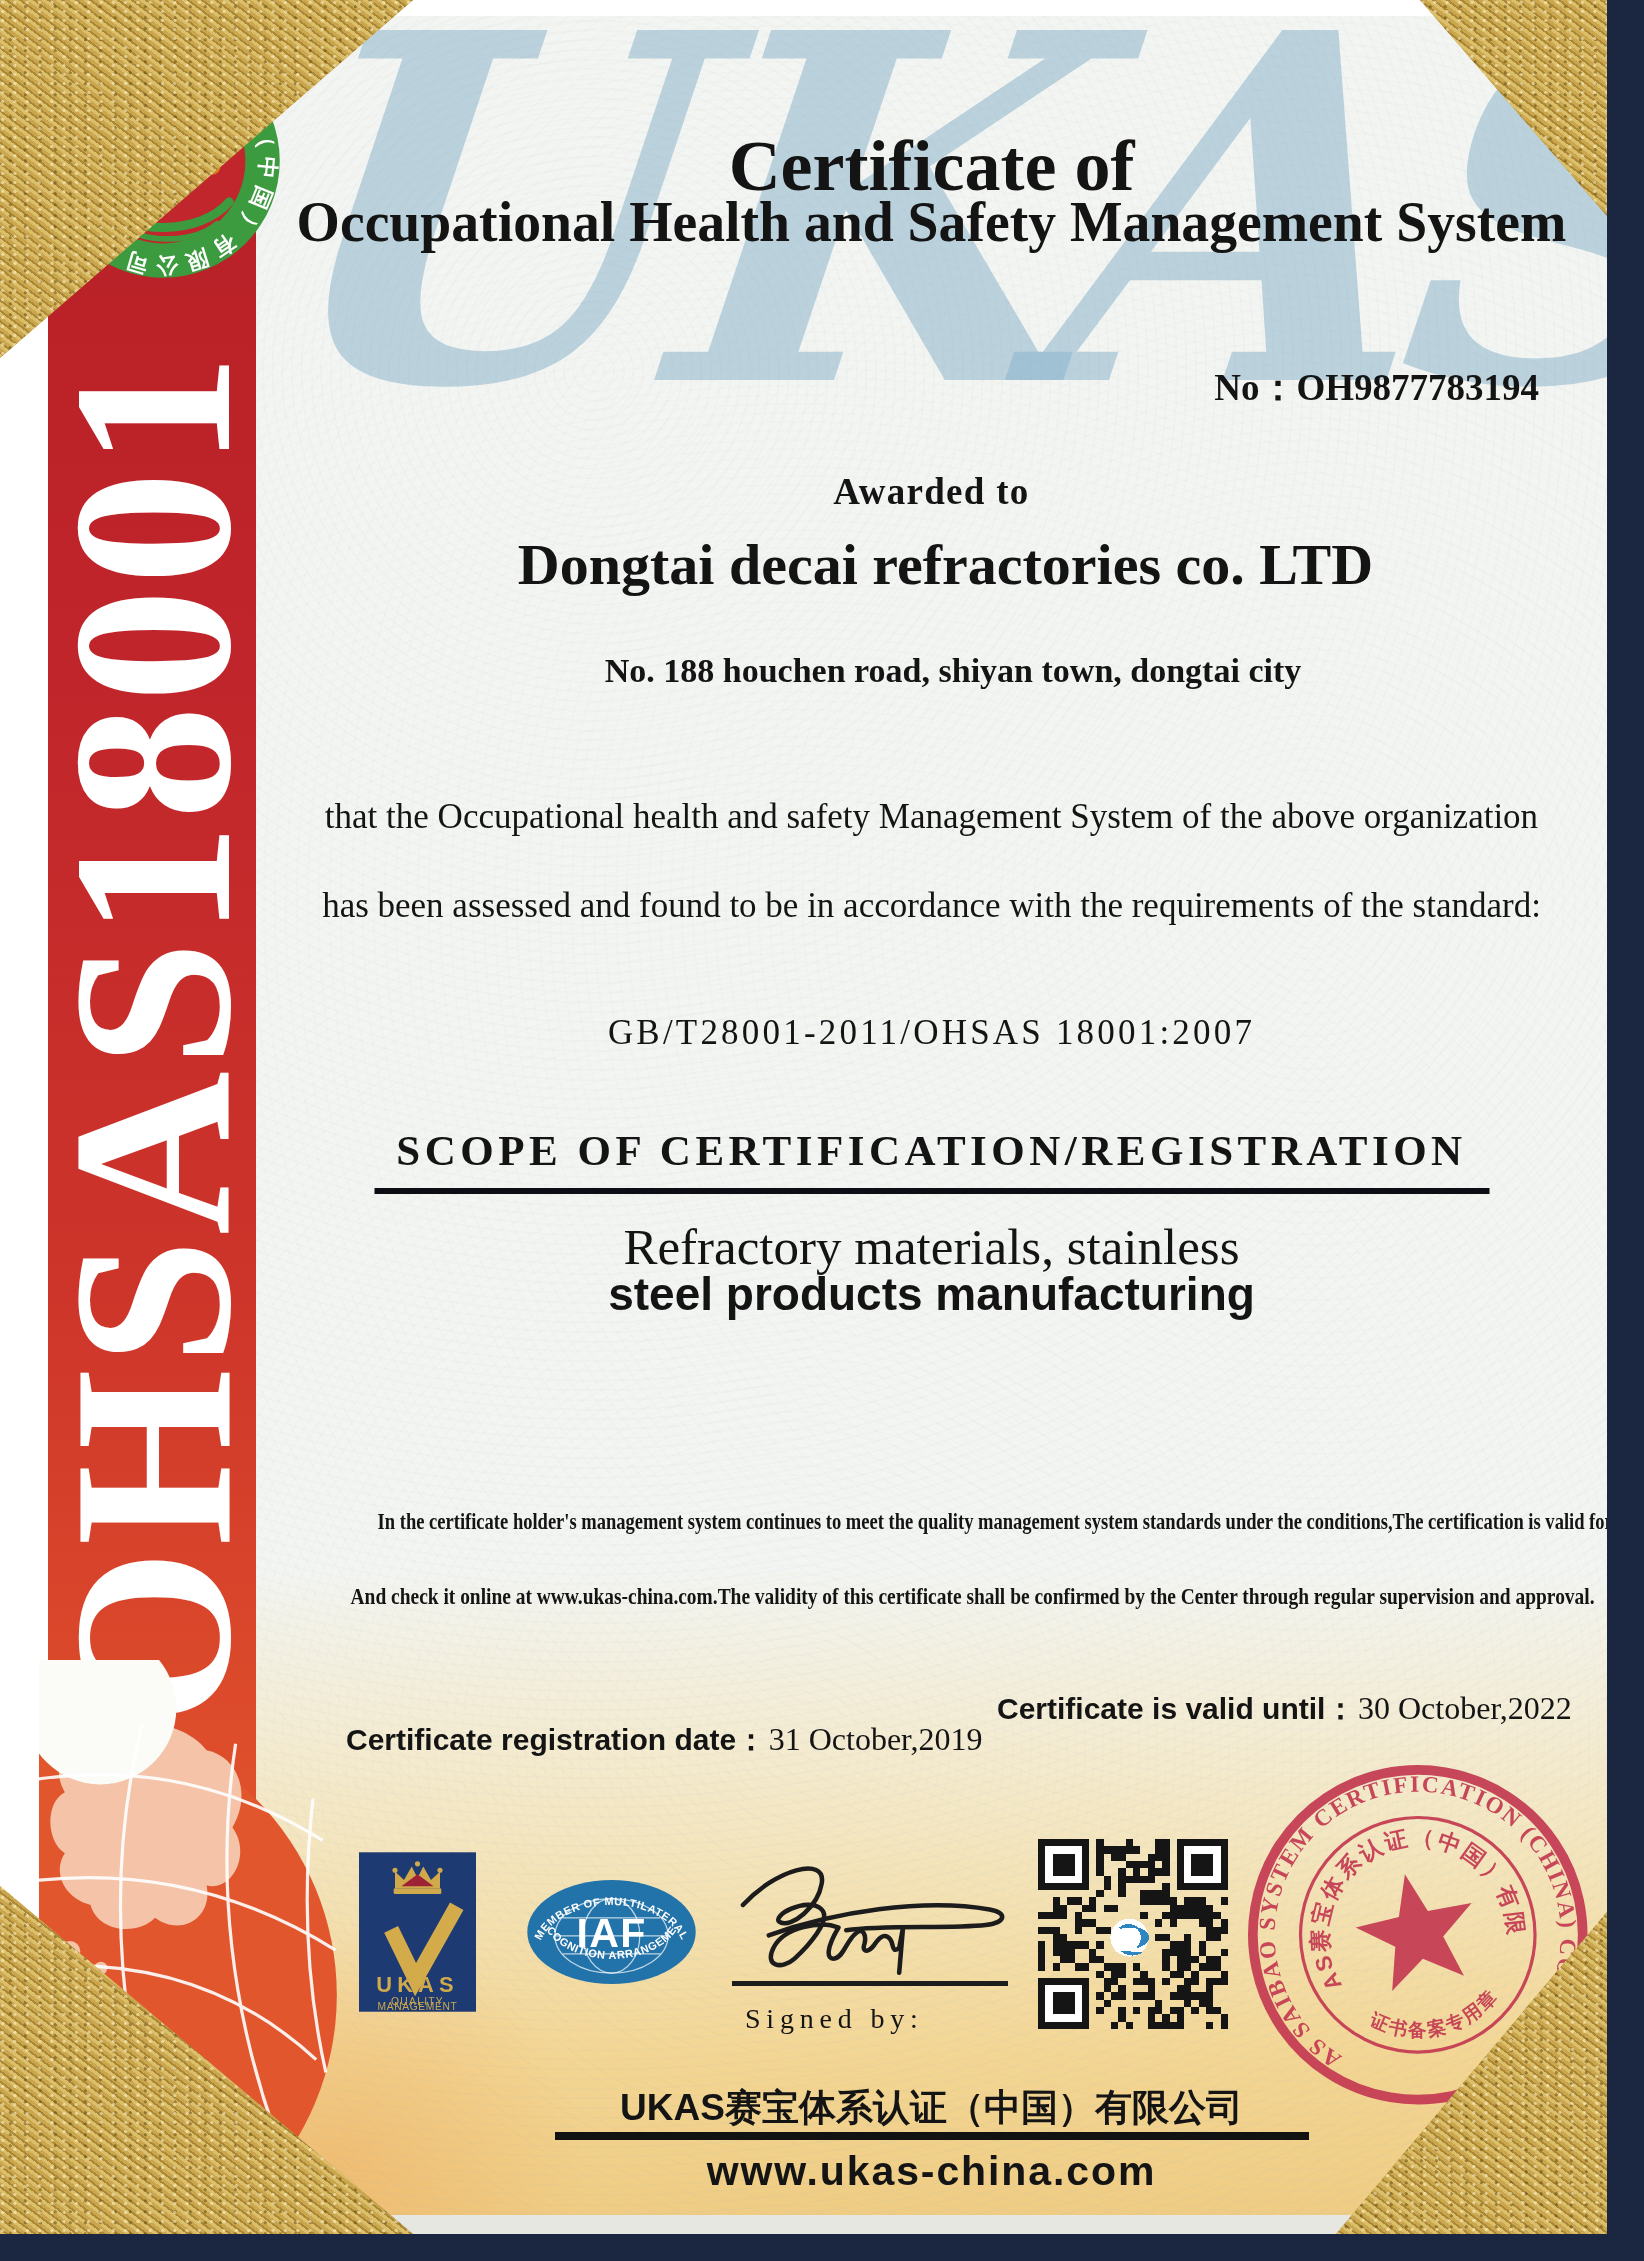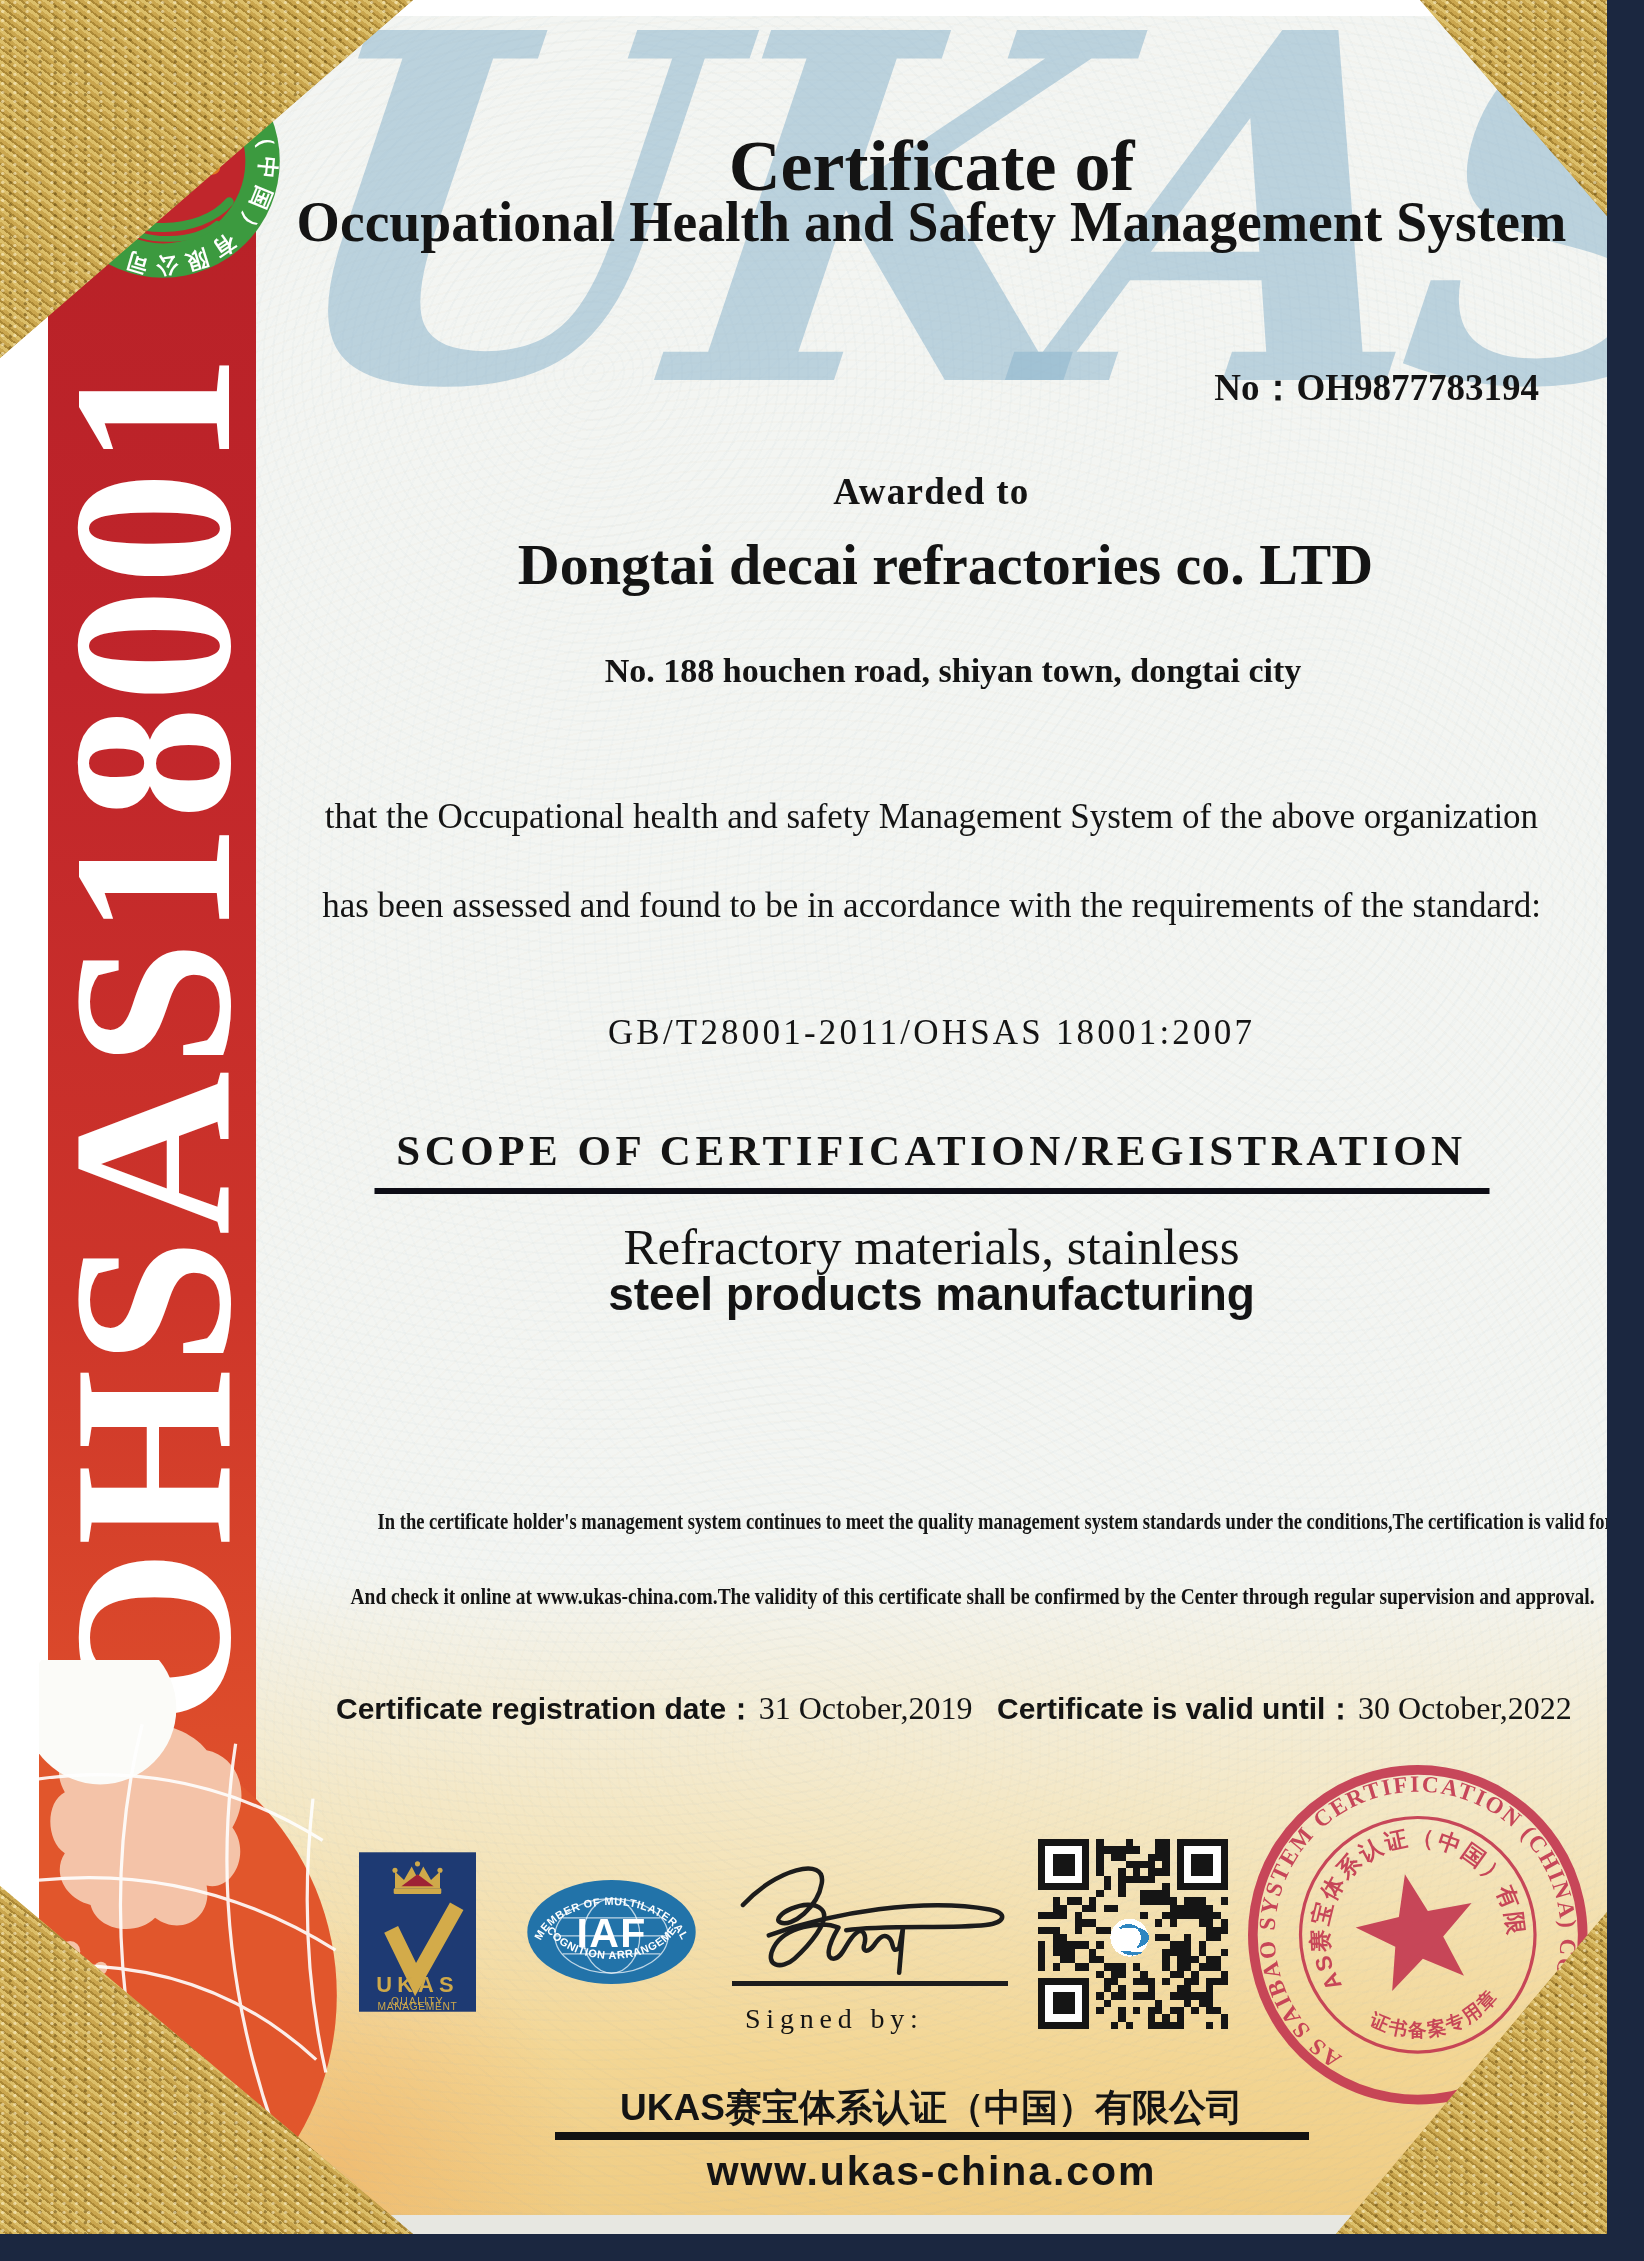--- a/index.html
+++ b/index.html
@@ -61,21 +61,21 @@
   .rule{position:absolute;top:1172px;left:50%;transform:translateX(-50%);width:1115px;height:6.4px;
         background:#0d0d16;z-index:2;}
   .scope1{top:1202px;font-size:51px;font-family:Liberation Serif, serif;z-index:2;}
   .scope2{top:1252px;font-size:46px;font-family:"Liberation Sans",sans-serif;z-index:2;font-weight:bold;}
   .fine{font-weight:700;z-index:2;font-size:22.6px;}
   .fine1{top:1493px;transform:scaleX(.82);transform-origin:center;}
   .fine2{top:1568px;transform:scaleX(.86);transform-origin:center;}
   .date-pair{position:absolute;top:1673px;white-space:nowrap;z-index:2;}
   .date-pair .lbl{font-family:"Liberation Sans",sans-serif;font-weight:700;font-size:30px;}
   .date-pair .val{font-family:"Liberation Serif",serif;font-size:32px;}
-  .dp1{left:80px;} .dp2{left:741px;}
+  .dp1{left:90px;margin-top:31px;} .dp2{left:741px;}
 
   .qm-svg{position:absolute;left:103px;top:1836px;width:117px;height:160px;z-index:3;}
   .iaf-svg{position:absolute;left:268px;top:1862px;width:175px;height:108px;z-index:3;}
   .sig-svg{position:absolute;left:474px;top:1834px;width:297px;height:139px;z-index:3;}
   .sig-line{position:absolute;left:476px;top:1965px;width:276px;height:4.5px;background:#1d1d1d;z-index:3;}
   .signed-by{position:absolute;left:489px;top:1987px;font-size:28px;letter-spacing:5.8px;z-index:3;}
   .qr-svg{position:absolute;left:782px;top:1823px;width:190px;height:190px;z-index:3;}
   .seal-svg{position:absolute;left:985px;top:1741px;width:353px;height:353px;z-index:4;
             transform:rotate(-12deg);opacity:.93;}
 

